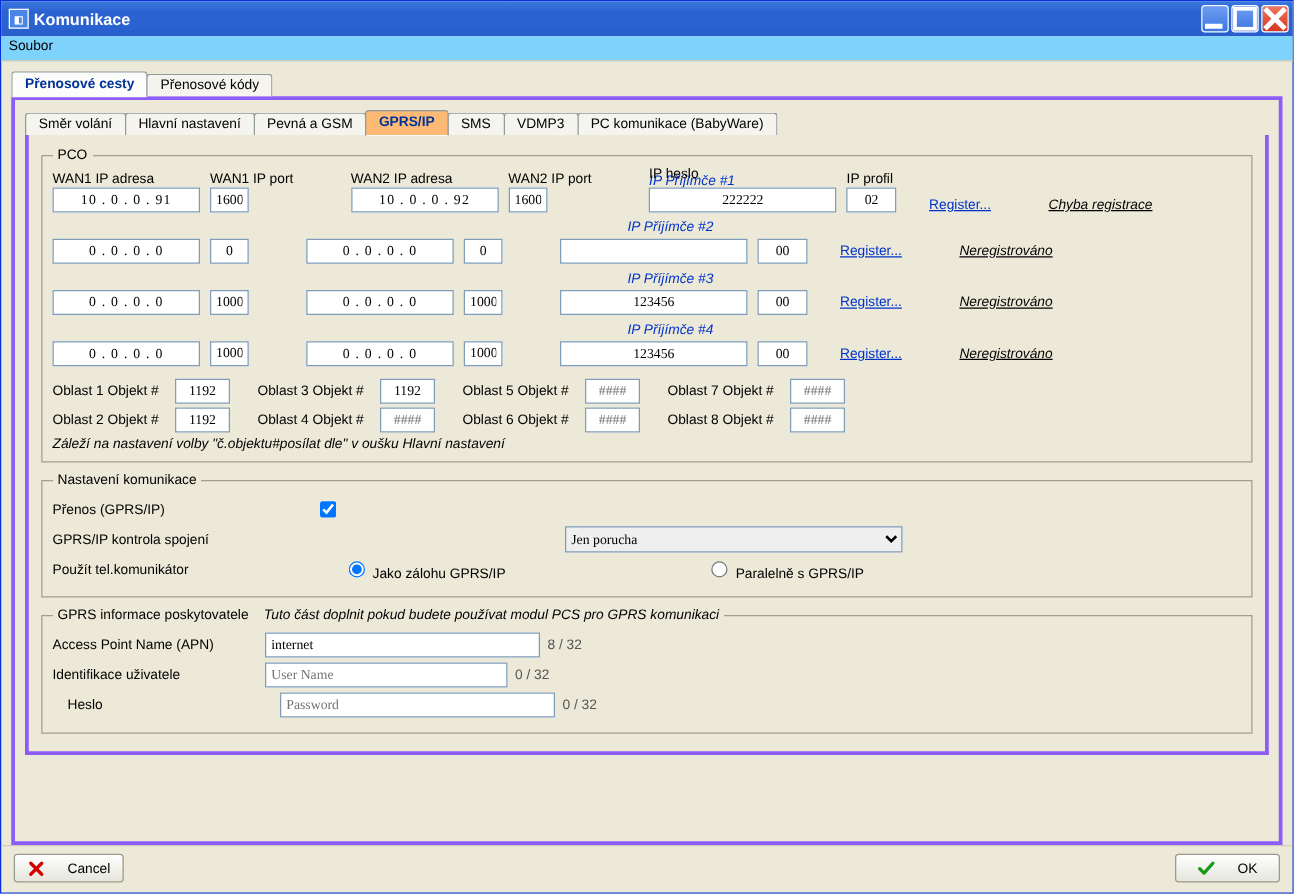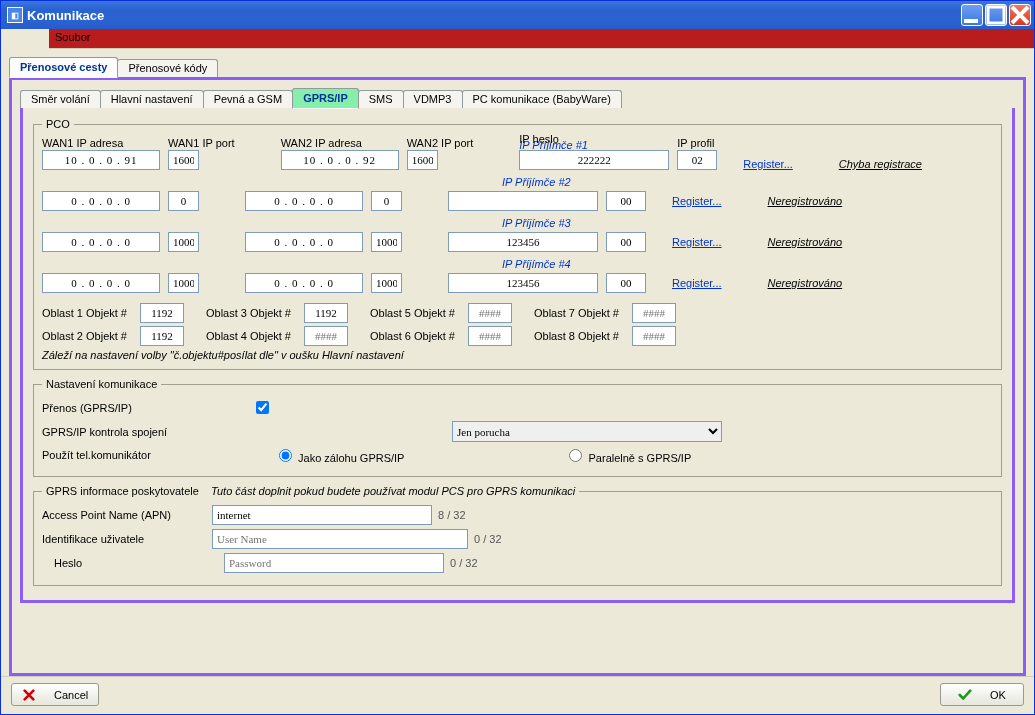--- a/index.html
+++ b/index.html
@@ -8,28 +8,28 @@
 
   .window { width: 1035px; height: 715px; border: 1px solid #0831d9; background: #ece9d8; display: flex; flex-direction: column; }
 
   .titlebar { height: 28px; background: linear-gradient(to bottom, #3b77e0 0%, #2a63d0 30%, #2a63d0 70%, #275ccc 100%); color: white; display: flex; align-items: center; padding: 0 3px 0 6px; font-weight: bold; font-size: 13px; }
   .titlebar .icon { width: 16px; height: 16px; background: #4a86e8; border: 1px solid #fff; margin-right: 4px; font-size:8px; display:flex; align-items:center; justify-content:center; }
   .titlebar .spacer { flex: 1; }
   .titlebar .win-btn { width: 22px; height: 22px; margin-left: 2px; border: 1px solid #fff; border-radius: 3px; display: flex; align-items: center; justify-content: center; font-weight: bold; cursor: pointer; }
   .titlebar .min, .titlebar .max { background: linear-gradient(#6f9ef3,#3b77e0); color: white; }
   .titlebar .close { background: linear-gradient(#f07860,#d8371e); color: white; }
 
-  .menubar { height: 20px; background: #b91c1c; border-bottom: 1px solid #d0cdbb; padding: 2px 6px; font-size: 11px; margin-left: 48px; }
+  .menubar { height: 20px; background: #7dd3fc; border-bottom: 1px solid #d0cdbb; padding: 2px 6px; font-size: 11px; }
 
   .content { flex: 1; padding: 4px 8px 0 8px; display: flex; flex-direction: column; }
 
   .tabstrip { display: flex; align-items: flex-end; height: 22px; margin-top: 2px; }
   .tab { border: 1px solid #919b9c; border-bottom: none; border-top-left-radius: 3px; border-top-right-radius: 3px; padding: 2px 10px 3px 10px; background: #f5f4ee; margin-right: -1px; cursor: pointer; font-size: 11px; position: relative; }
   .tab.active { background: #fcfcfa; font-weight: bold; color: #003399; z-index: 2; padding-top:3px; padding-bottom:4px; margin-bottom:-1px; border-bottom:1px solid #fcfcfa; }
-  .tab.active-sub { background: #86efac; font-weight: bold; color: #003399; z-index: 2; padding-top:3px; padding-bottom:4px; margin-bottom:-1px; border-bottom:1px solid #fcfcfa; }
+  .tab.active-sub { background: #fdba74; font-weight: bold; color: #003399; z-index: 2; padding-top:3px; padding-bottom:4px; margin-bottom:-1px; border-bottom:1px solid #fcfcfa; }
 
   .panel { border: 3px solid #8b5cf6; background: #fcfcfa0a; padding: 4px 8px; flex: 1; background: #ece9d8; }
 
   fieldset { border: 1px solid #a0a090; margin: 4px 0 8px 0; padding: 4px 8px 8px 8px; }
   legend { font-size: 11px; padding: 0 4px; margin-top: 35px; }
 
   .row { display: flex; align-items: center; gap: 8px; margin: 3px 0; }
 
   input[type=text] { border: 1px solid #7f9db9; height: 20px; padding: 0 4px; font-family: Tahoma; font-size: 11px; text-align: center; }
   input.left { text-align: left; }
@@ -256,21 +256,21 @@
           <legend>
             <span>GPRS informace poskytovatele</span>&nbsp;&nbsp;&nbsp;&nbsp;<span class="note">Tuto část doplnit pokud budete používat modul PCS pro GPRS komunikaci</span>
           </legend>
           <div class="form-row">
             <span style="width:170px;">Access Point Name (APN)</span>
             <input type="text" class="left" style="width: 220px;" value="internet">
             <span class="cnt">8 / 32</span>
           </div>
           <div class="form-row">
             <span style="width:170px;">Identifikace uživatele</span>
-            <input type="text" class="left" style="width: 256px;" placeholder="User Name">
+            <input type="text" class="left" style="width: 194px;" placeholder="User Name">
             <span class="cnt">0 / 32</span>
           </div>
           <div class="form-row">
             <span style="width:170px;margin-left:12px;">Heslo</span>
             <input type="text" class="left" style="width: 220px;" placeholder="Password">
             <span class="cnt">0 / 32</span>
           </div>
         </fieldset>
 
       </div>

